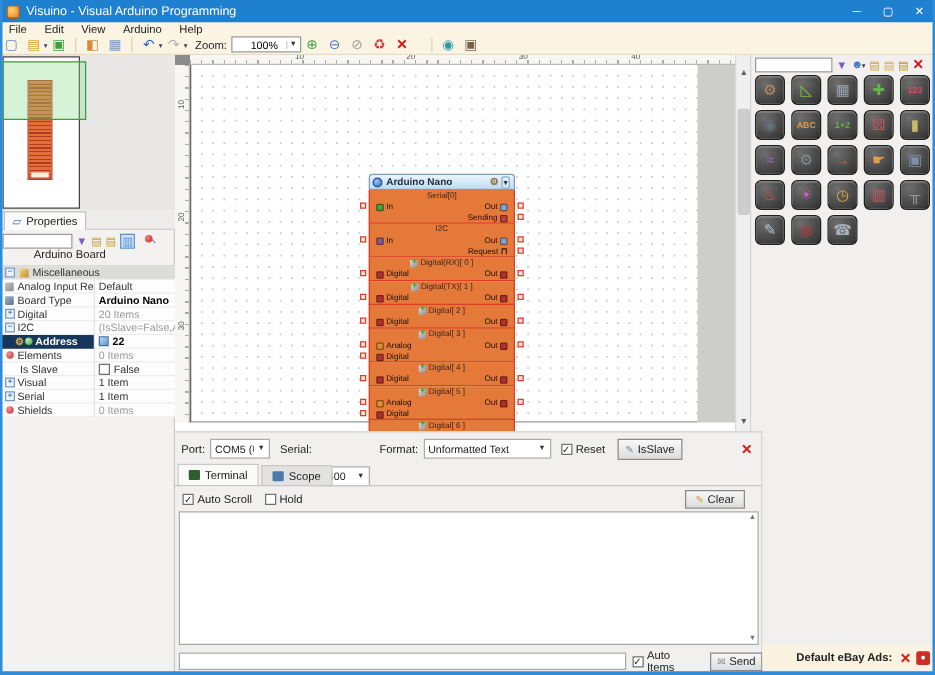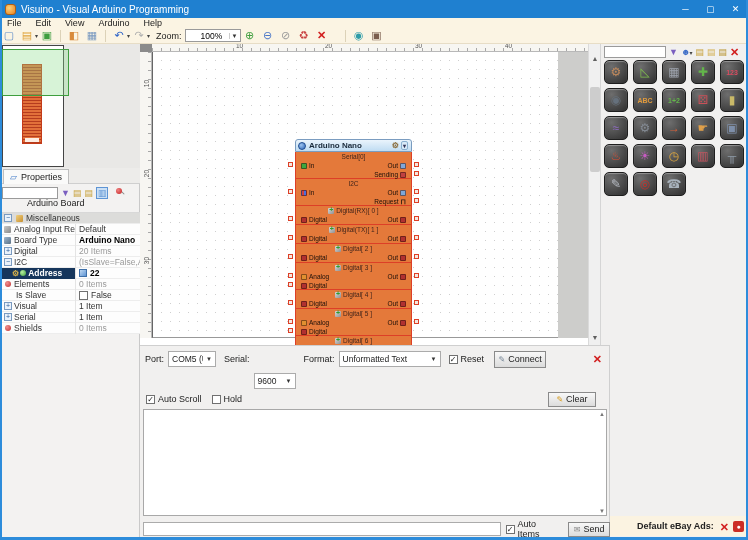--- a/index.html
+++ b/index.html
@@ -647,25 +647,35 @@
     </div>
     <span class="flabel" style="margin-left:8px;">Format:</span>
     <div class="combo" style="width:102px;margin-left:4px;">
       <span>Unformatted Text</span>
         <span class="ca">▼</span>
     </div>
     <span class="cb" style="margin-left:8px;">✓</span>
     <span class="flabel">Reset</span>
     <div class="btn" style="width:52px;height:17px;margin-left:10px;">
       <i style="color:#7A8A9A;font-size:8px;">✎</i>
-      <span>Connect</span>
+      <span>IsSlave</span>
     </div>
     <span class="red-x" style="margin-left:auto;margin-right:8px;">✕</span>
   </div>
 
+  <div id="tabs-row">
+    <div class="tab active">
+      <i class="tic" style="background:#2E5E2E;"></i>
+      <span>Terminal</span>
+    </div>
+    <div class="tab">
+      <i class="tic" style="background:#4A7AAC;"></i>
+      <span>Scope</span>
+    </div>
+  </div>
 
   <div id="term-controls">
     <span class="cb" style="margin-left:6px;">✓</span>
     <span class="flabel">Auto Scroll</span>
     <span class="cb" style="margin-left:10px;"></span>
     <span class="flabel">Hold</span>
     <div class="btn" style="width:48px;height:15px;margin-left:auto;margin-right:14px;">
       <i style="color:#D8A028;font-size:8px;">✎</i>
       <span>Clear</span>
     </div>

